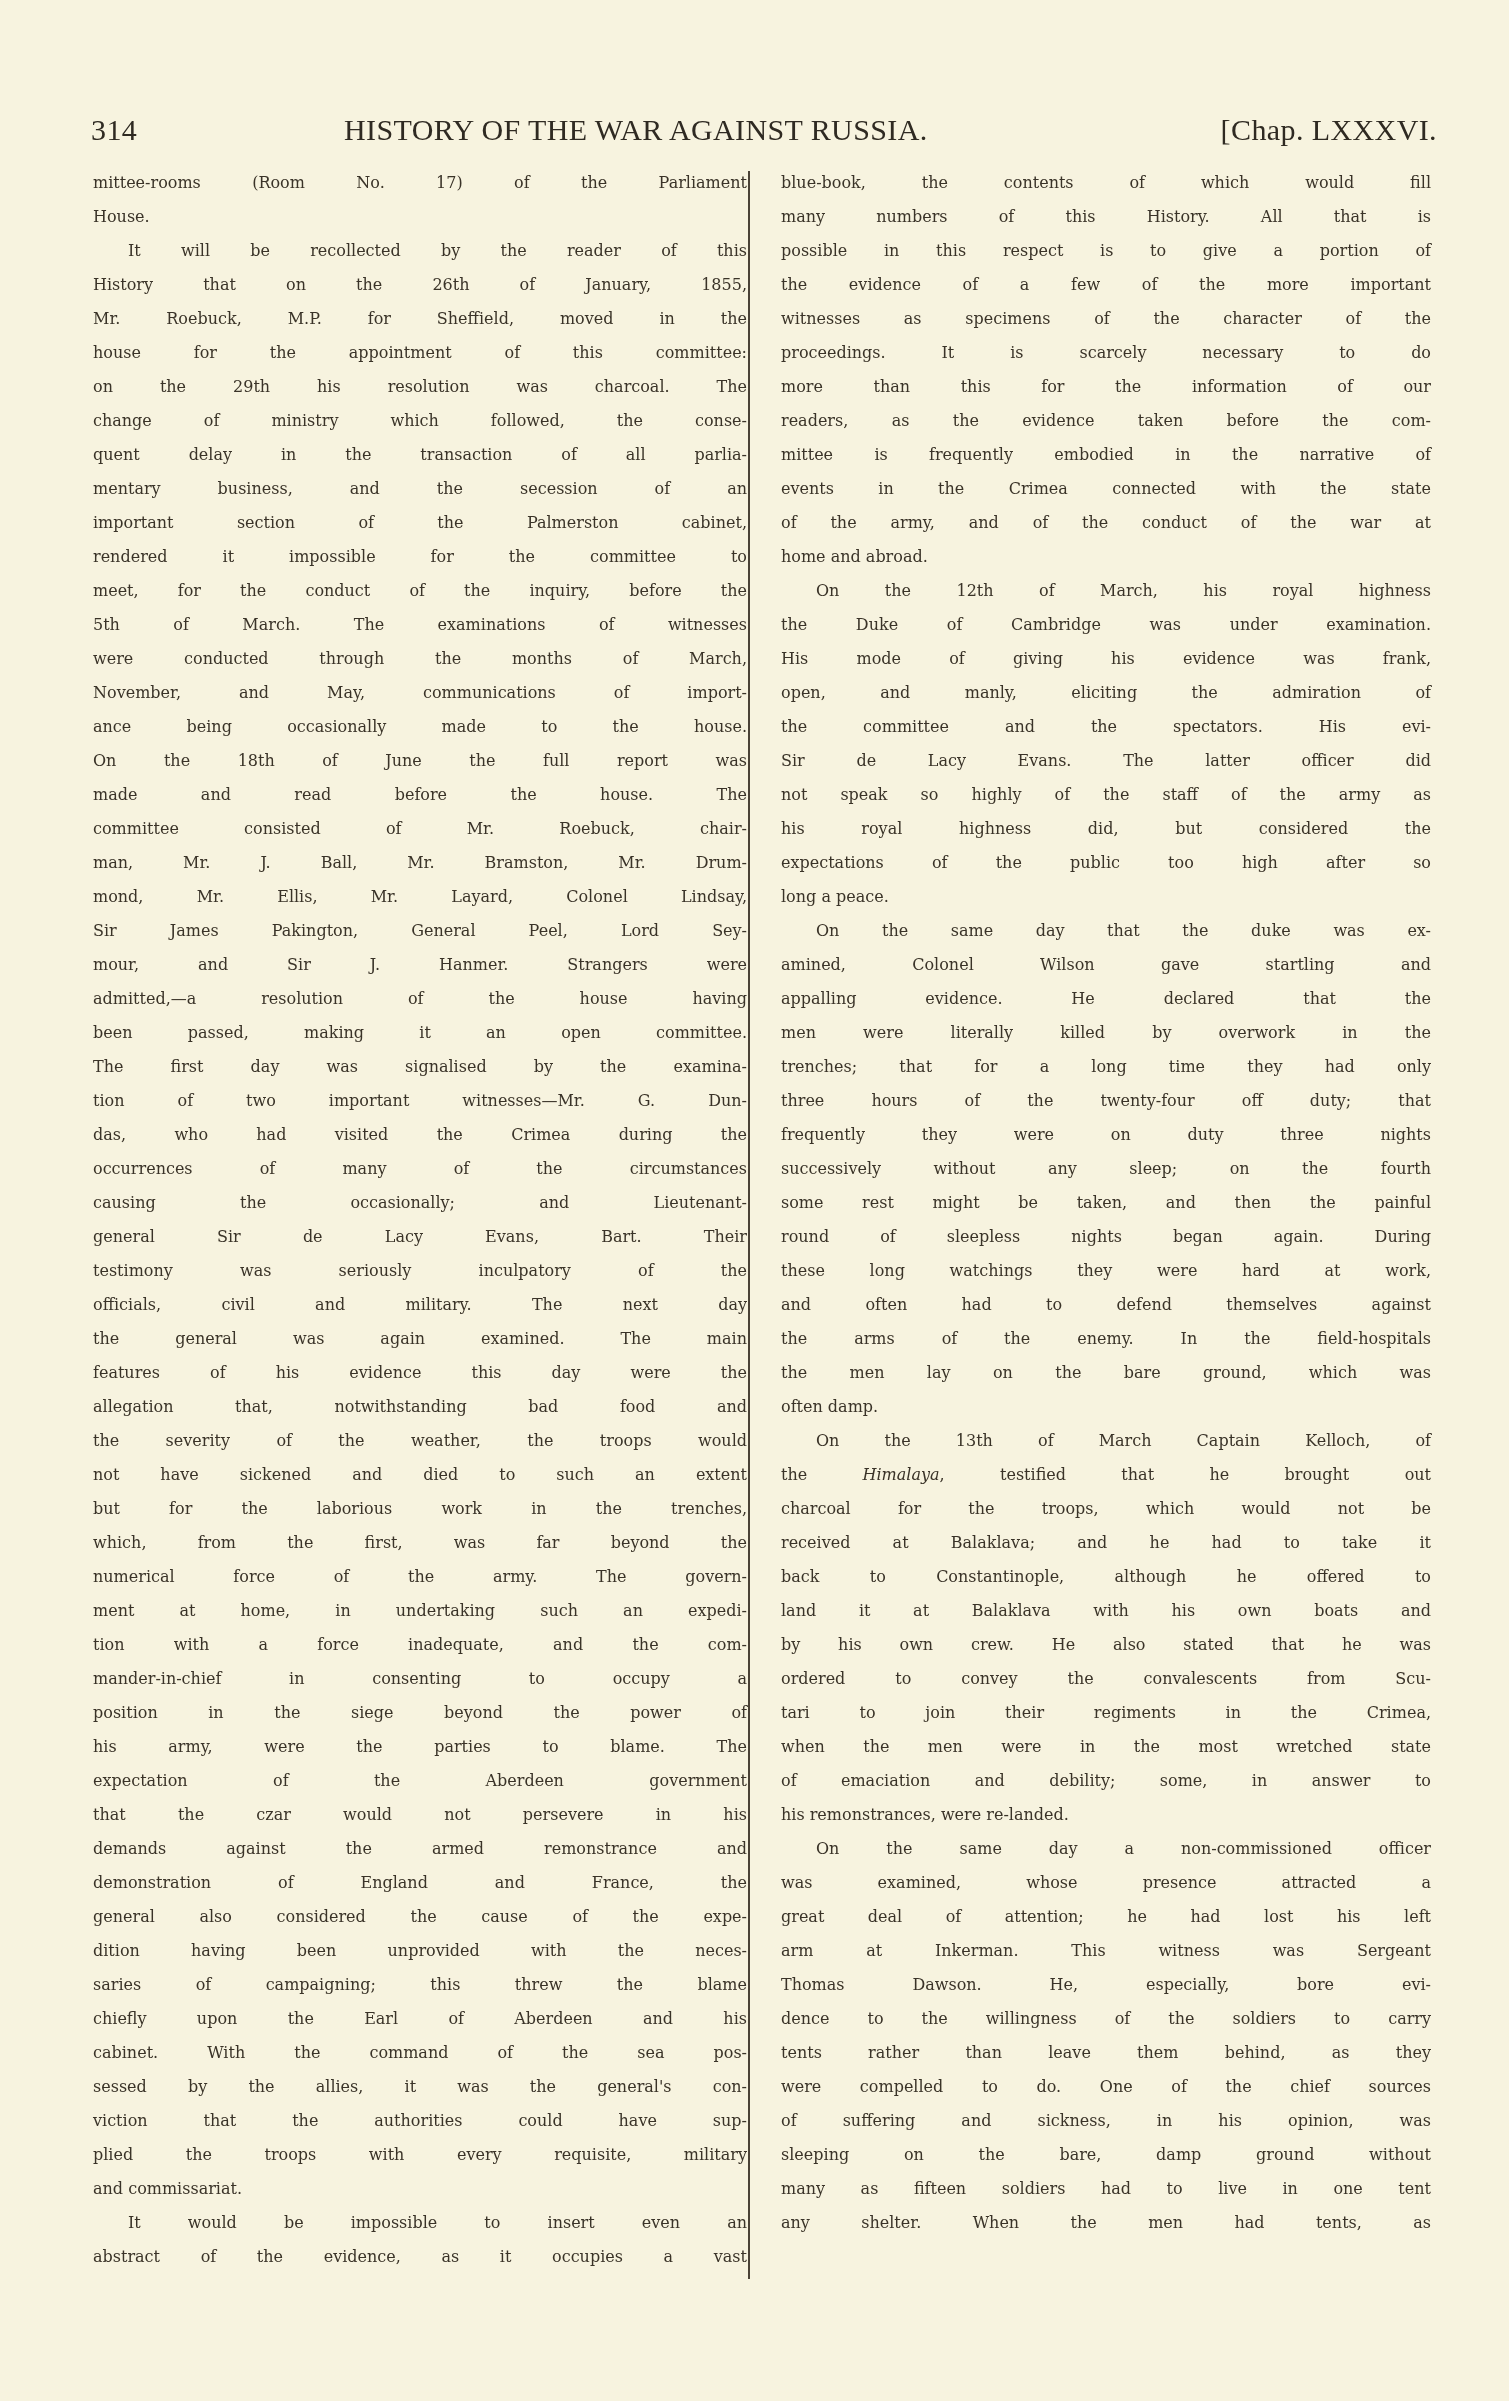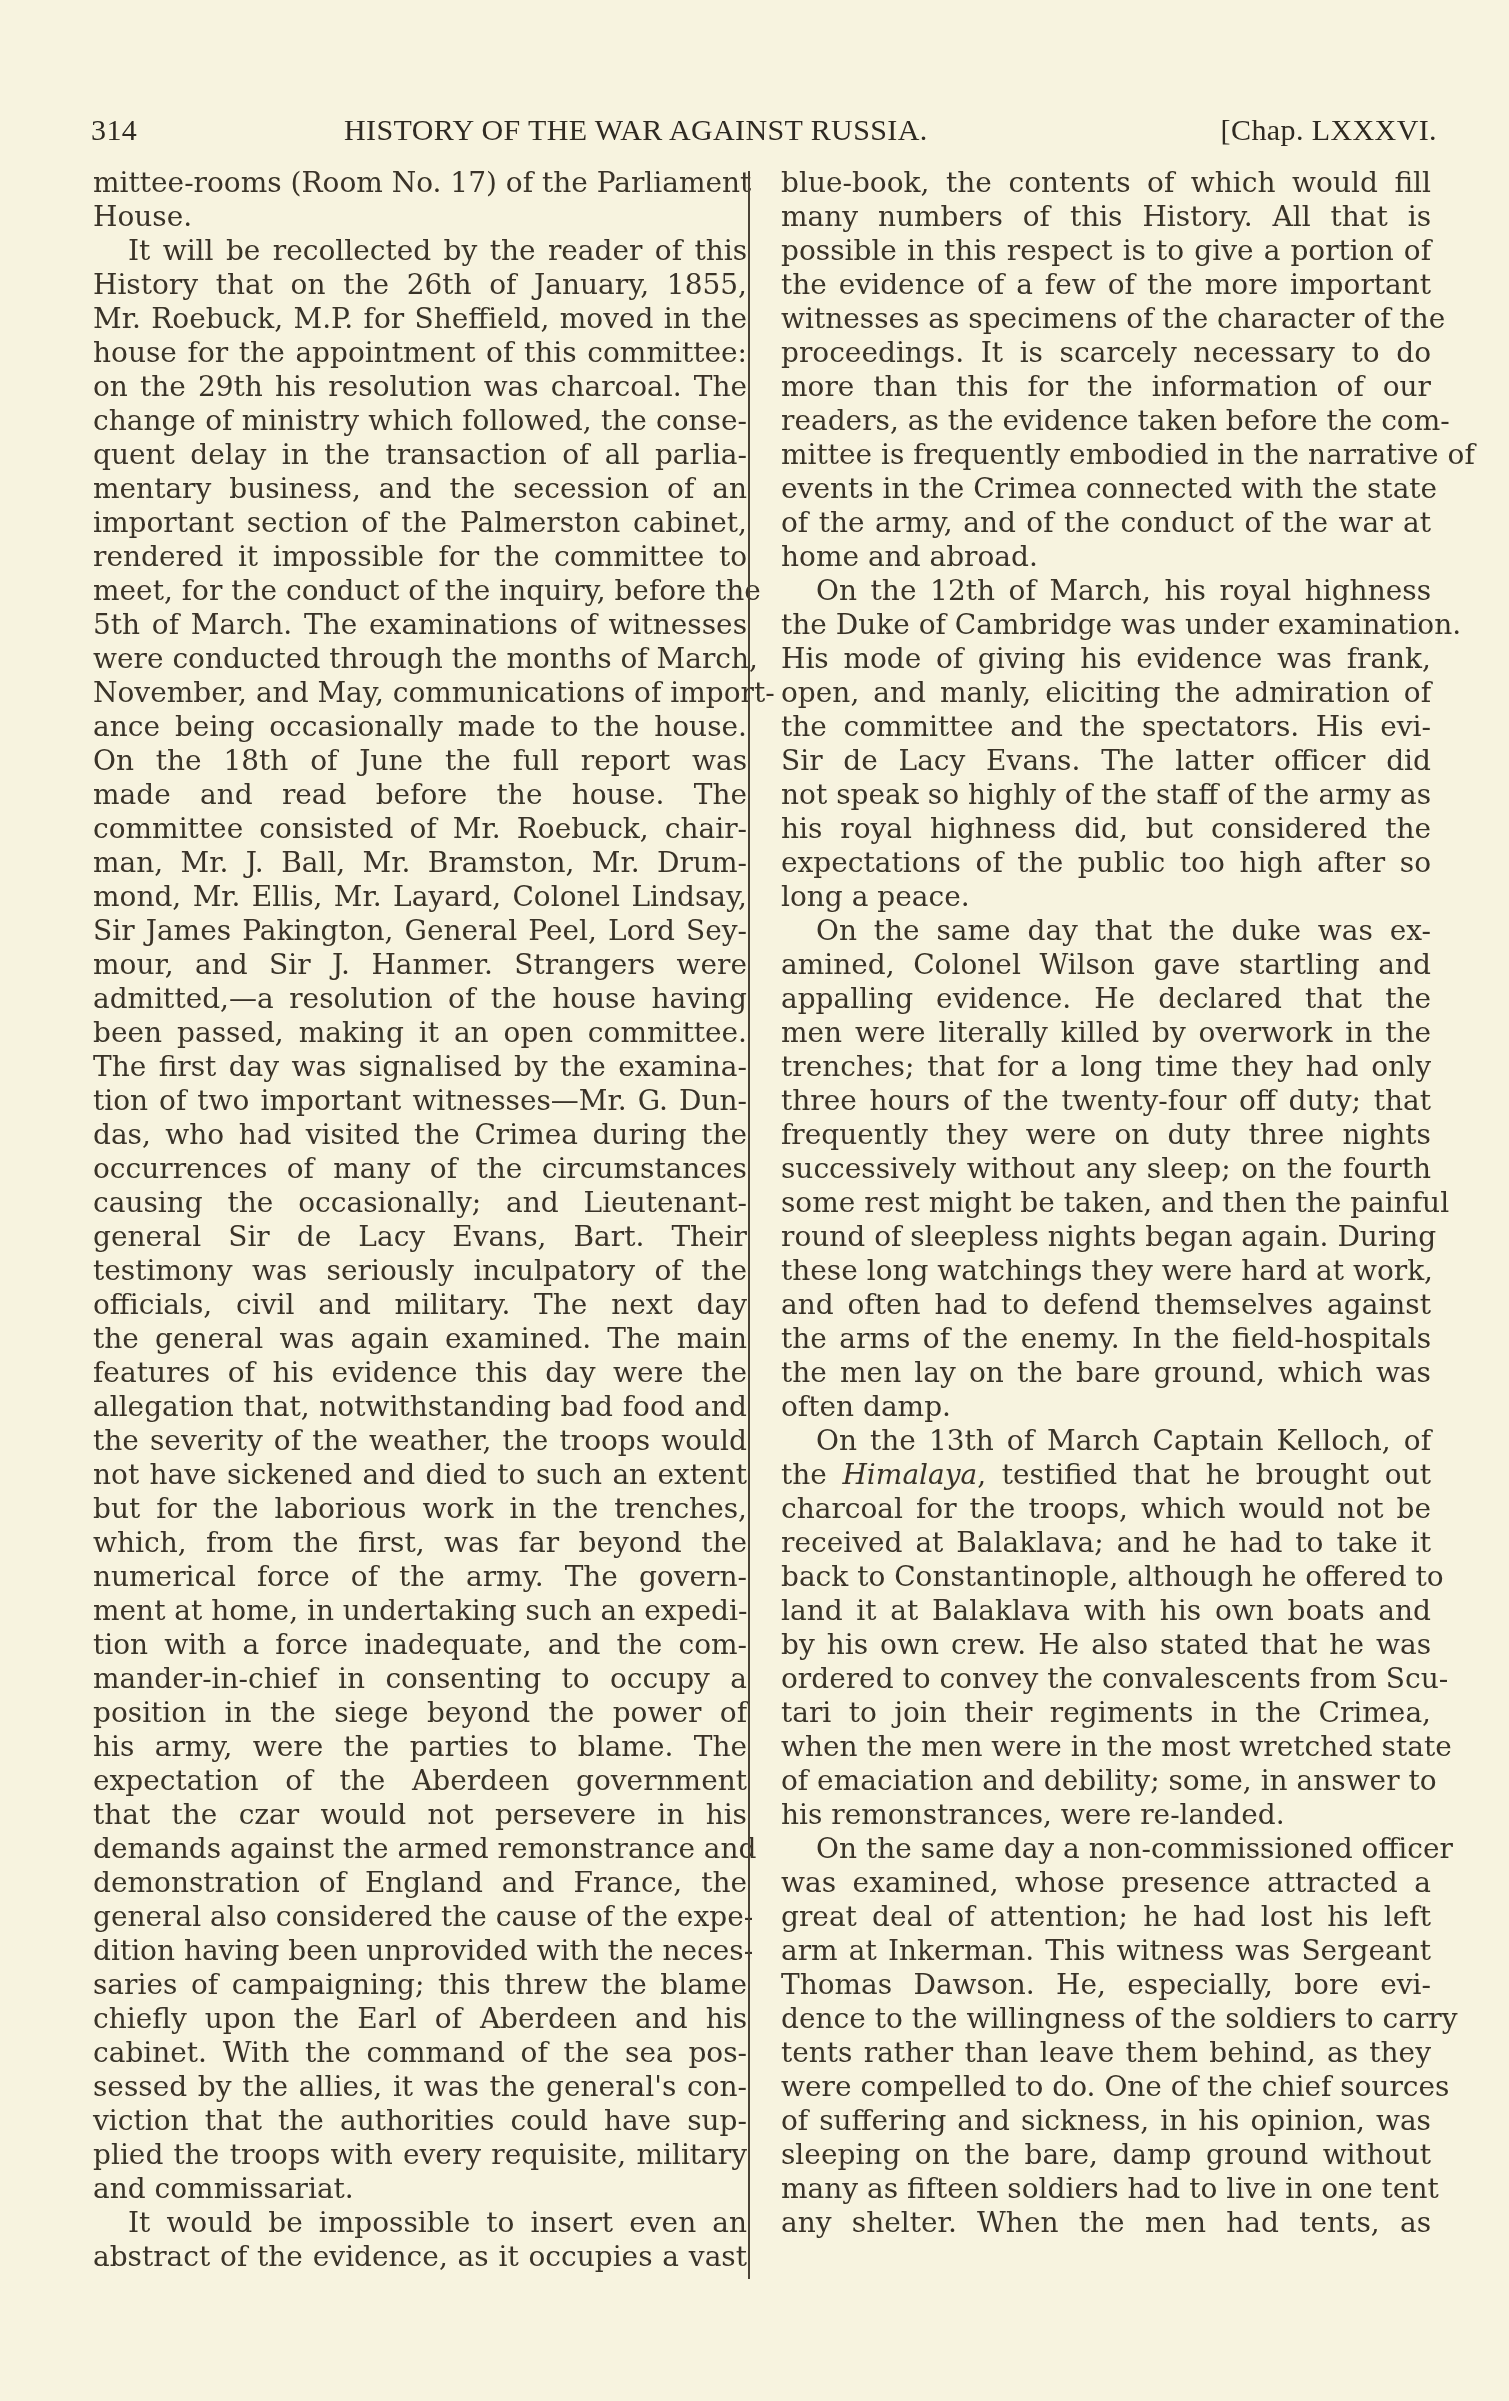--- a/index.html
+++ b/index.html
@@ -13,21 +13,21 @@
   .page-header {
     position: absolute; top: 97px; left: 91px; width: 1346px; height: 38px;
     font-family: "Liberation Serif", "DejaVu Serif", serif;
     font-size: 30px; letter-spacing: 0.4px; color: #2f2a22; margin-top: 16px;
   }
   .page-number { position: absolute; left: 0; top: 0; }
   .running-title { position: absolute; left: 253px; top: 0; }
   .chapter-ref { position: absolute; right: 0; top: 0; }
   .column {
     position: absolute; top: 166px;
-    font-size: 28px; line-height: 34px;
+    font-size: 16px; line-height: 34px;
   }
   .col-left { left: 93px; width: 654px; }
   .col-right { left: 781px; width: 650px; }
   .divider {
     position: absolute; left: 748px; top: 171px; width: 1.7px; height: 2108px;
     background: #4a4236;
   }
   .line {
     display: block; height: 34px; white-space: nowrap;
     text-align: justify; text-align-last: justify;

